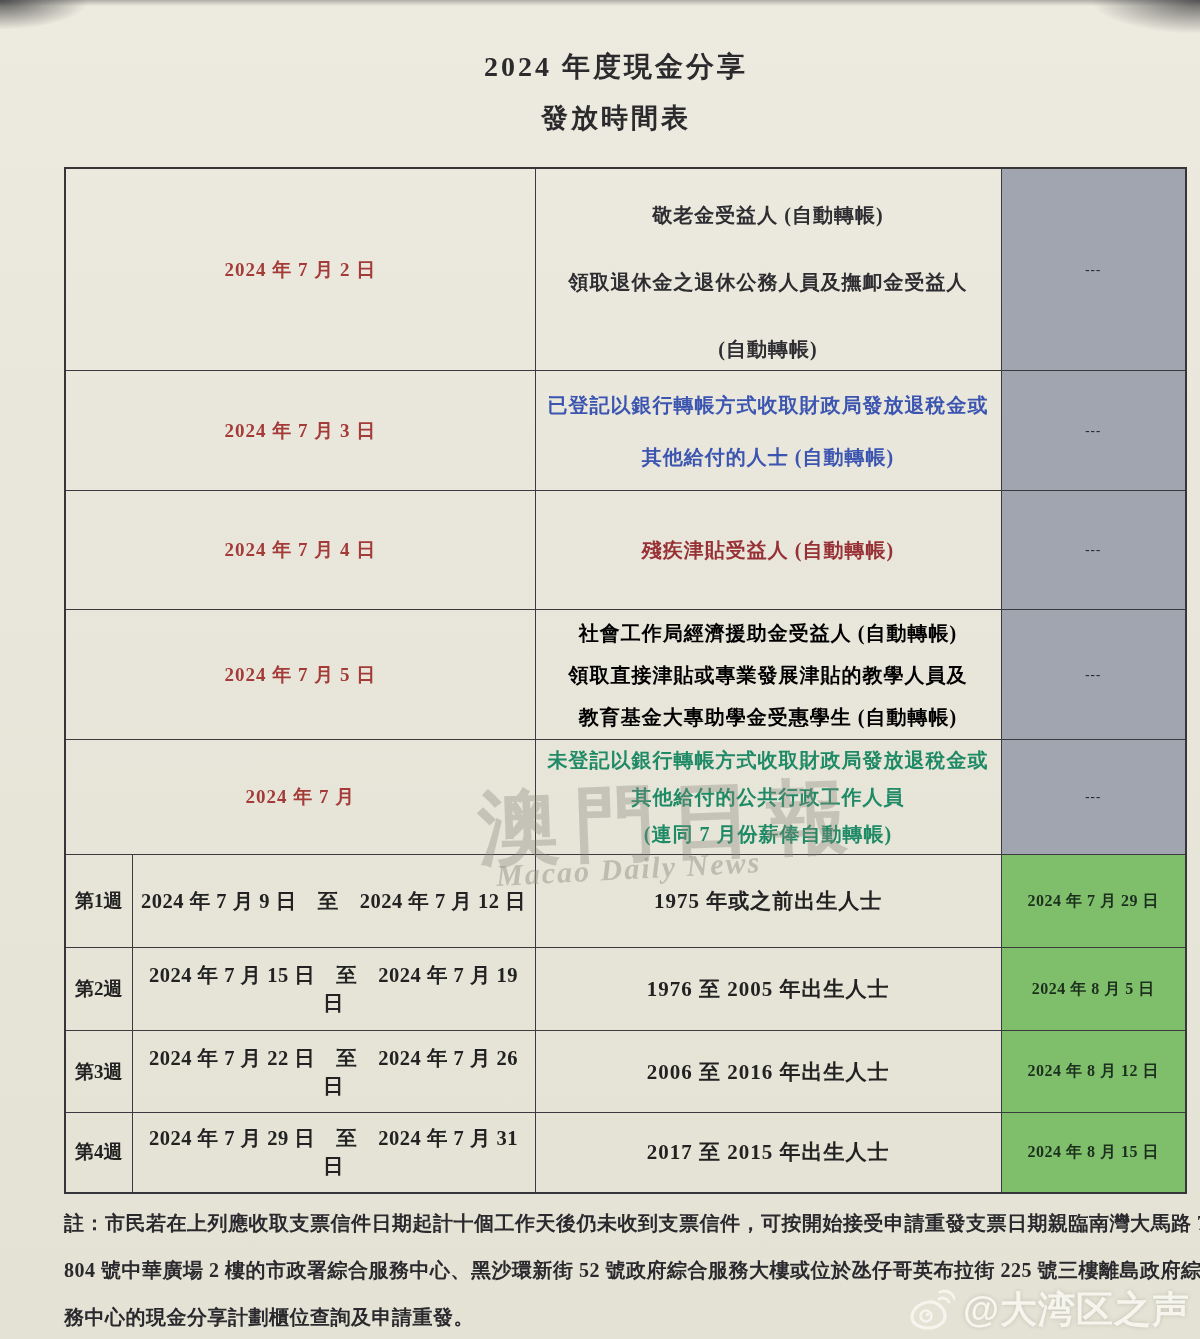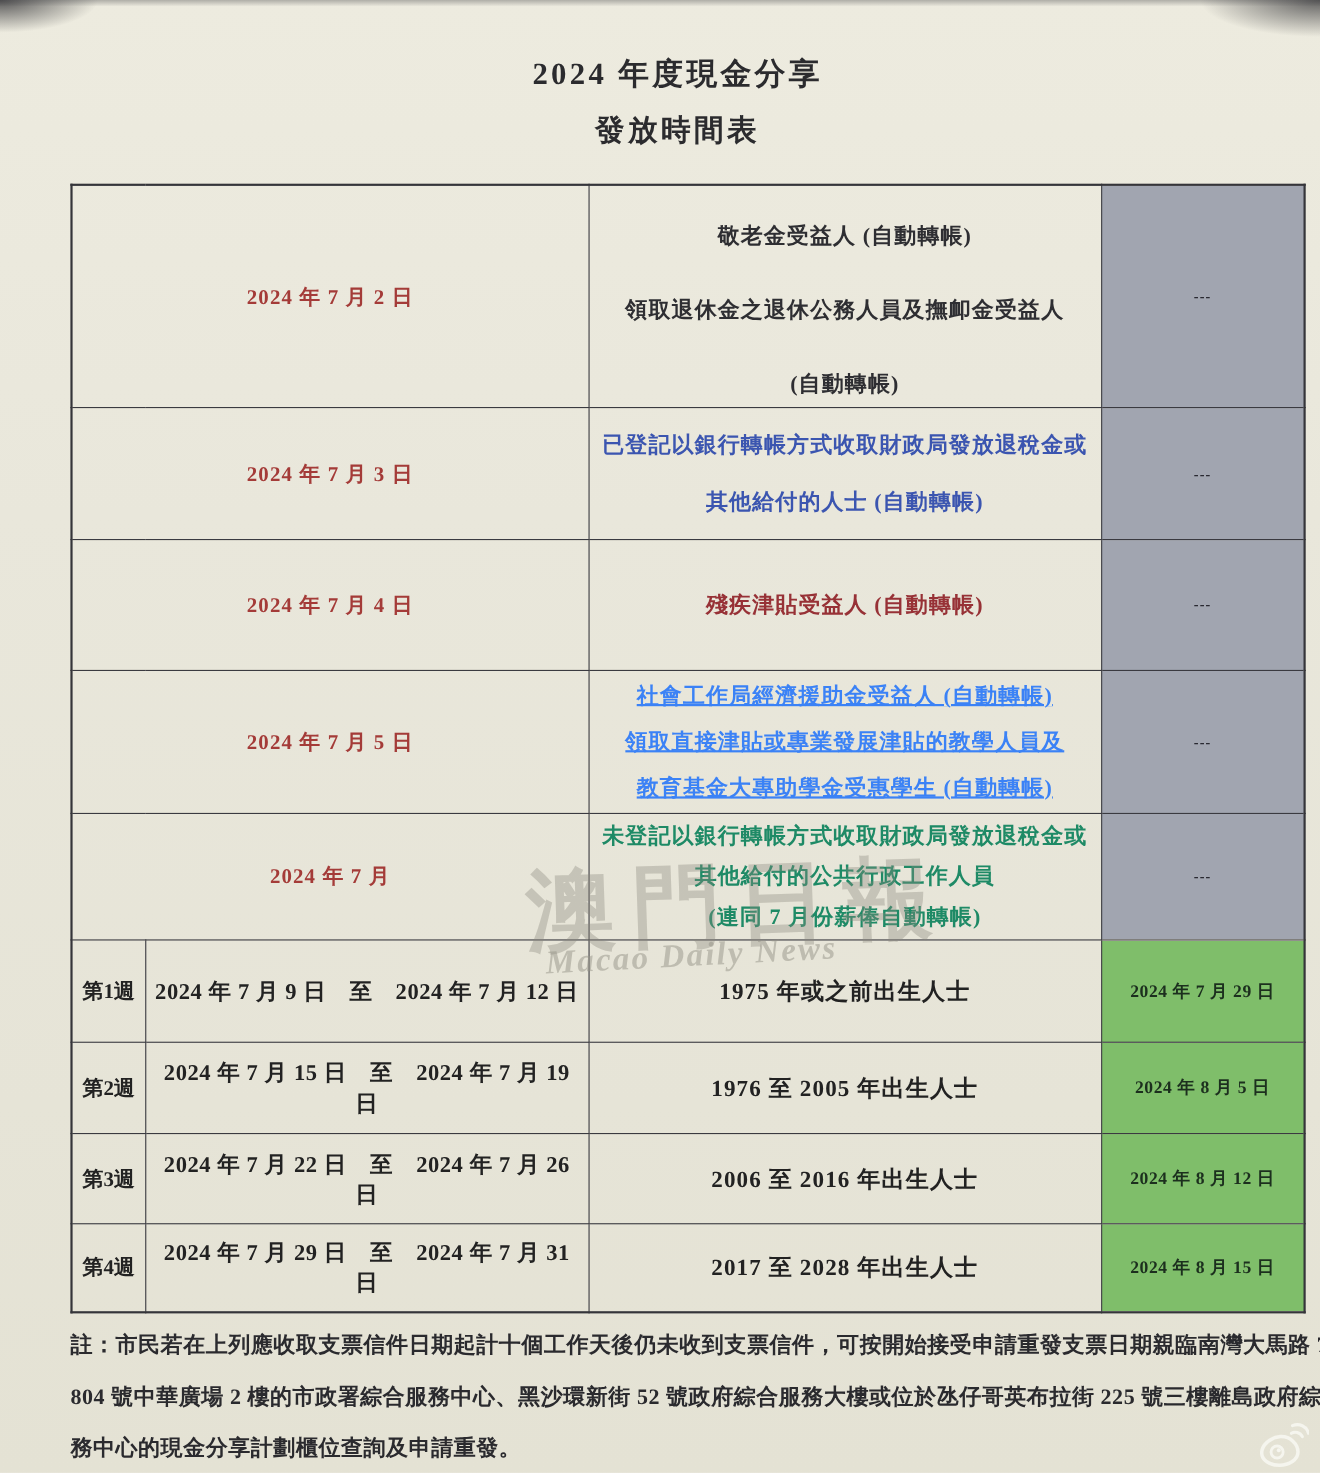--- a/index.html
+++ b/index.html
@@ -33,21 +33,21 @@
     font-weight:bold;padding:0 4px;overflow:hidden;
   }
   .hdr td{background:#b3b4b6;color:#1f1f23;font-size:20px;letter-spacing:1px;}
   .hdr .right-hdr{line-height:30px;font-size:20px;}
 
   td.datecell{color:#a43b38;font-size:19px;letter-spacing:1px;}
   td.desccell .line{font-size:20px;letter-spacing:1px;}
   tr.r1 .line{line-height:42px;color:#2e2e32;margin-top:25px;}
   tr.r2 .line{line-height:52px;color:#3b55b0;}
   tr.r3 .line{line-height:30px;color:#973136;}
-  tr.r4 .line{line-height:42px;color:#3b82f6;text-decoration:underline;}
+  tr.r4 .line{line-height:42px;color:#000000;}
   tr.r5 .line{line-height:37px;color:#1e8a66;}
 
   td.pending{background:#a1a5b0;color:#26262e;font-size:13px;letter-spacing:1px;}
   td.green{background:#7fbe6a;color:#1c2f1e;font-size:16px;letter-spacing:.5px;}
   td.weekcell{font-size:19px;color:#222;padding:0 1px;letter-spacing:0;}
   td.rangecell{font-size:20.5px;color:#222;letter-spacing:.5px;}
   td.groupcell{font-size:21px;color:#222;letter-spacing:1px;}
 
   .footnote{position:absolute;left:64px;top:1200px;width:1125px;
     font-weight:bold;font-size:20px;color:#2a2a2e;letter-spacing:.5px;}
@@ -153,21 +153,21 @@
   <tr class="w3" style="height:82px">
     <td class="weekcell">第3週</td>
     <td class="rangecell">2024 年 7 月 22 日　至　2024 年 7 月 26 日</td>
     <td class="groupcell">2006 至 2016 年出生人士</td>
     <td class="green">2024 年 8 月 12 日</td>
   </tr>
 
   <tr class="w4" style="height:80px">
     <td class="weekcell">第4週</td>
     <td class="rangecell">2024 年 7 月 29 日　至　2024 年 7 月 31 日</td>
-    <td class="groupcell">2017 至 2028 年出生人士</td>
+    <td class="groupcell">2017 至 2015 年出生人士</td>
     <td class="green">2024 年 8 月 15 日</td>
   </tr>
 </tbody>
   </table>
 
 <div class="footnote">
   <div class="fline">註：市民若在上列應收取支票信件日期起計十個工作天後仍未收到支票信件，可按開始接受申請重發支票日期親臨南灣大馬路 762-</div>
   <div class="fline">804 號中華廣場 2 樓的市政署綜合服務中心、黑沙環新街 52 號政府綜合服務大樓或位於氹仔哥英布拉街 225 號三樓離島政府綜合服</div>
   <div class="fline">務中心的現金分享計劃櫃位查詢及申請重發。</div>
 </div>
@@ -180,13 +180,14 @@
 <div class="wm-weibo">
   <span>
     <svg width="46" height="42" viewBox="0 0 46 42" fill="none">
       <path d="M20 13 C10 14 3 21 3 28 C3 35 11 39 19 39 C28 39 36 34 36 27 C36 20 29 12.5 20 13 Z" stroke="rgba(250,250,244,0.9)" stroke-width="3.2" fill="none"></path>
       <circle cx="17" cy="27" r="5.5" stroke="rgba(250,250,244,0.9)" stroke-width="2.6" fill="none"></circle>
       <circle cx="18.5" cy="25.5" r="1.8" fill="rgba(250,250,244,0.95)"></circle>
       <path d="M30 10 C33 8 38 9 40 13" stroke="rgba(250,250,244,0.9)" stroke-width="2.8" fill="none" stroke-linecap="round"></path>
       <path d="M31 3 C37 0.5 44 3.5 45.5 10" stroke="rgba(250,250,244,0.9)" stroke-width="2.8" fill="none" stroke-linecap="round"></path>
     </svg>
   </span>
+  <span class="handle">@大湾区之声</span>
 </div>
 
 </body></html>

